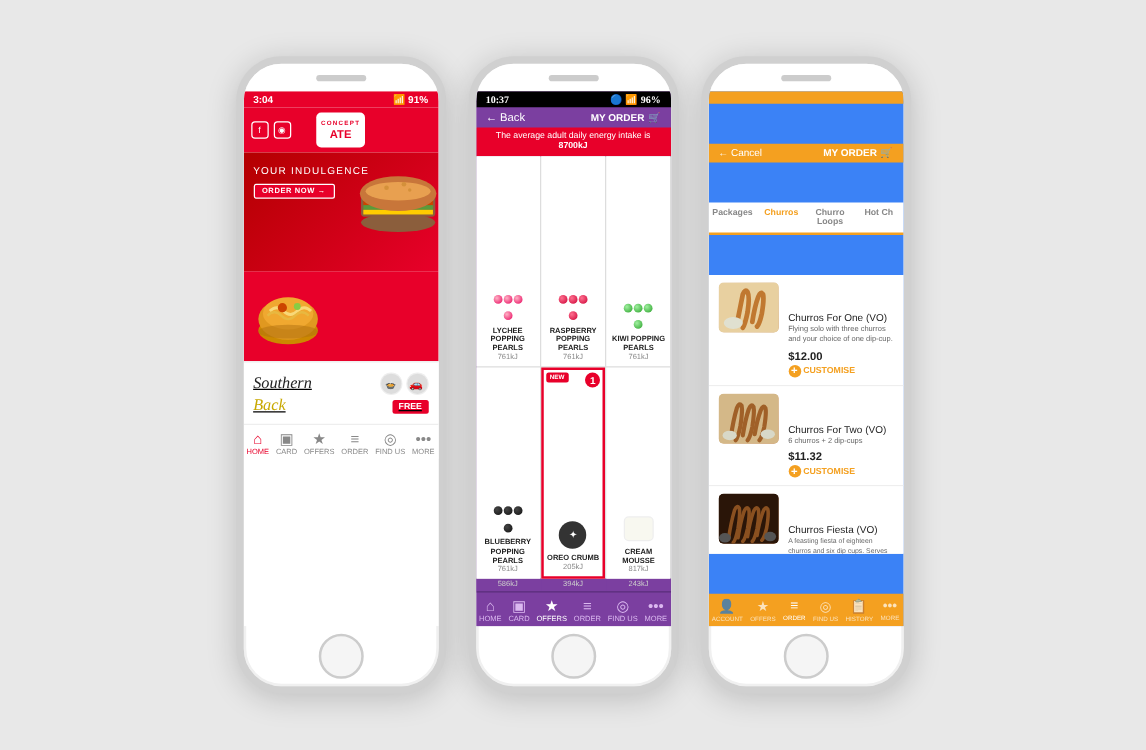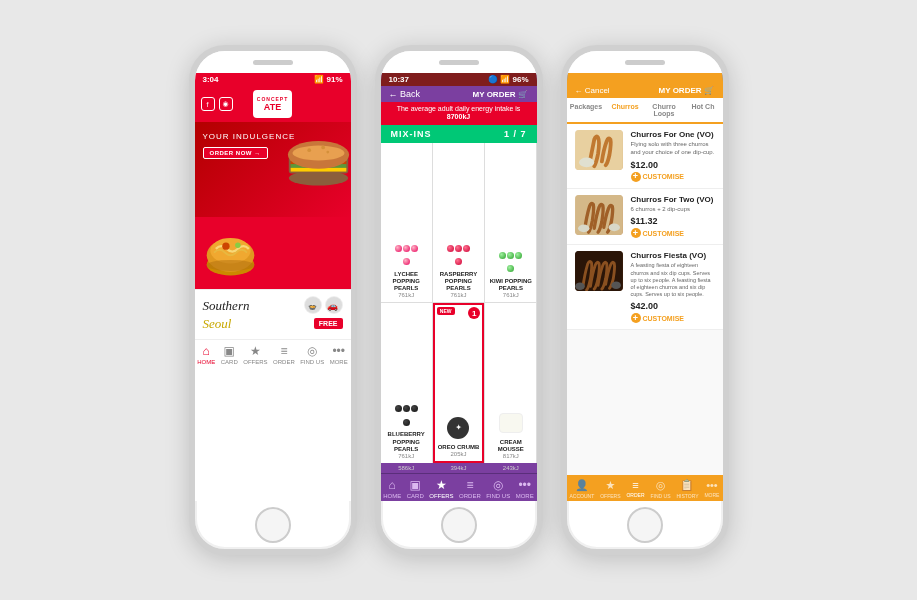--- a/index.html
+++ b/index.html
@@ -187,24 +187,25 @@
     }
     .p1-noodle-img {
       width: 55px;
       height: 60px;
       flex-shrink: 0;
     }
     .p1-southern-section {
       background: #fff;
       padding: 6px 8px;
       display: flex;
-      align-items: flex-start;
+      align-items: center;
       justify-content: space-between;
       border-top: 1px solid #eee;
       height: 50px;
+      text-decoration: underline;
     }
     .p1-southern-logo {
       font-family: Georgia, serif;
       font-style: italic;
       font-size: 13px;
       color: #222;
     }
     .p1-southern-logo span { color: #c8a800; }
     .p1-southern-free-badge {
       background: #e8002a;
@@ -360,21 +361,21 @@
       background: #e8002a;
       color: #fff;
       font-size: 8px;
       font-weight: 800;
       width: 12px; height: 12px;
       border-radius: 50%;
       display: flex; align-items: center; justify-content: center;
     }
 
     
-    .p3-screen { background: #3b82f6; height: 100%; display: flex; flex-direction: column; }
+    .p3-screen { background: #3b82f6; height: 100%; display: flex; flex-direction: column; gap: 32px; }
     .p3-header {
       background: #f4a020;
       padding: 3px 8px;
       display: flex;
       align-items: center;
       justify-content: space-between;
       color: #fff;
     }
     .p3-cancel { font-size: 8px; color: #fff; display: flex; align-items: center; gap: 2px; }
     .p3-my-order { font-size: 8px; color: #fff; font-weight: 700; display: flex; align-items: center; gap: 3px; }
@@ -410,23 +411,24 @@
     .p3-item-img {
       width: 48px;
       height: 40px;
       border-radius: 4px;
       flex-shrink: 0;
       overflow: hidden;
     }
     .p3-item-info { flex: 1; }
     .p3-item-name {
       font-size: 8px;
-      font-weight: 700;
+      font-weight: 400;
       color: #222;
       margin-bottom: 2px;
+      margin-top: 24px;
     }
     .p3-item-desc {
       font-size: 6px;
       color: #666;
       line-height: 1.3;
       margin-bottom: 3px;
     }
     .p3-item-price {
       font-size: 9px;
       font-weight: 700;
@@ -551,21 +553,21 @@
               <circle cx="25" cy="25" r="4" fill="#cc4400"></circle>
               <circle cx="38" cy="24" r="3" fill="#88cc44"></circle>
               <ellipse cx="30" cy="46" rx="26" ry="6" fill="#b07010" opacity="0.5"></ellipse>
             </svg>
           </div>
         </div>
 
         <div class="p1-southern-section">
           <div>
             <span class="p1-southern-logo">
-              <em>Southern<br><span>Seoul</span></em>
+              <em>Southern<br><span>Back</span></em>
             </span>
           </div>
           <div style="display:flex;gap:4px;flex-direction:column;align-items:flex-end;">
             <div style="display:flex;gap:3px;">
               <div style="width:18px;height:18px;background:#eee;border-radius:50%;overflow:hidden;">
                 <svg viewBox="0 0 20 20">
                     <circle cx="10" cy="10" r="9" fill="#ddd"></circle>
                     <text x="5" y="14" font-size="8">🍲</text>
                   </svg>
               </div>
@@ -611,21 +613,21 @@
     <div class="phone-home-btn"></div>
   </div>
 
   <div class="phone phone2">
     <div class="phone-notch-area">
       <div class="phone-speaker"></div>
     </div>
     <div class="phone-screen">
       <div class="p2-screen">
 
-        <div class="status-bar" style="background:#7f1d1d;color:#fff;">
+        <div class="status-bar" style="background:#000000;color:#fff;font-family:Liberation Serif, serif;">
           <span>10:37</span>
           <div class="status-icons">
             <span>🔵</span>
             <span>📶</span>
             <span>96%</span>
           </div>
         </div>
 
         <div class="p2-header">
           <div class="p2-back">← Back</div>
@@ -633,24 +635,20 @@
             <span>MY ORDER</span>
             <span>🛒</span>
           </div>
         </div>
 
         <div class="p2-energy-bar">
           <div>The average adult daily energy intake is</div>
           <div style="font-weight:800;">8700kJ</div>
         </div>
 
-        <div class="p2-mix-header">
-          <span>MIX-INS</span>
-          <span>1 / 7</span>
-        </div>
 
         <div class="p2-grid">
 
           <div class="p2-cell">
             <div class="p2-pearl">
               <div class="pearl-lychee">
                 <div class="pearl-dot pearl-pink"></div>
                 <div class="pearl-dot pearl-pink"></div>
                 <div class="pearl-dot pearl-pink"></div>
                 <div class="pearl-dot pearl-pink"></div>

